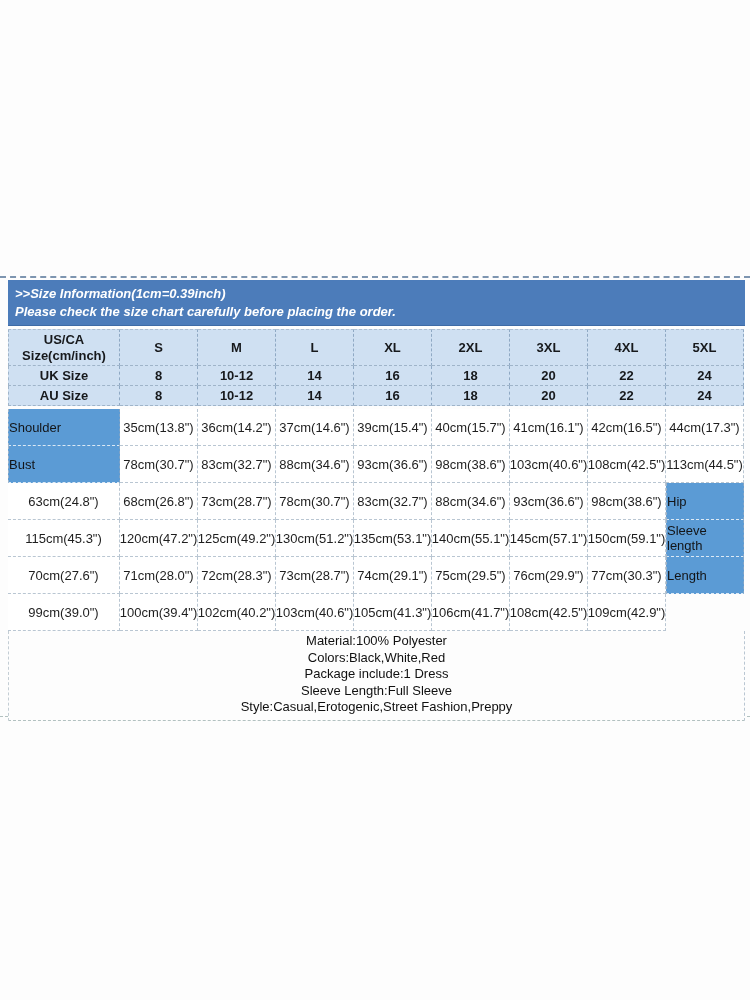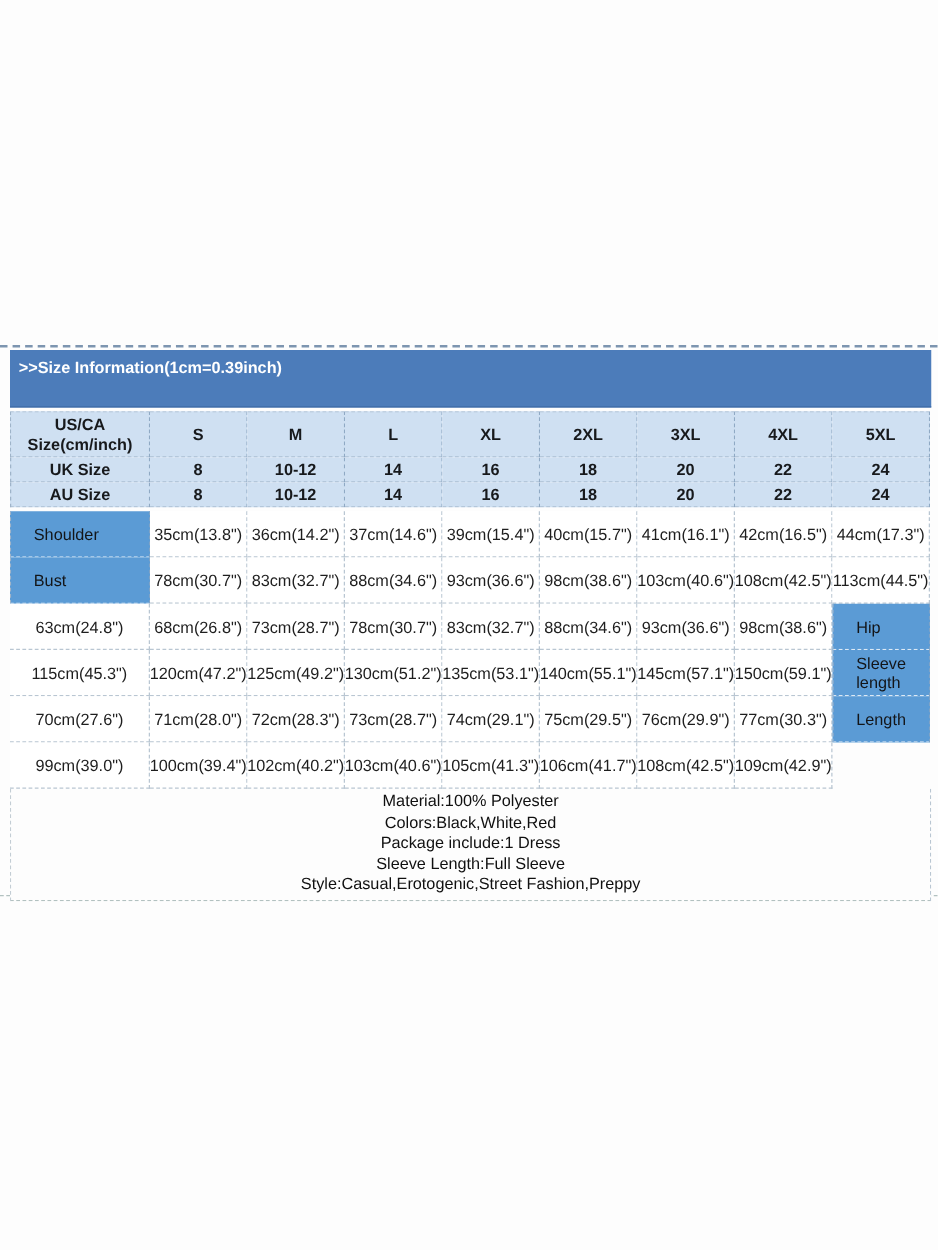--- a/index.html
+++ b/index.html
@@ -24,20 +24,21 @@
   
   .banner {
     background:var(--banner-bg,#4c7cba);
     color:#ffffff;
     font-weight:bold;
     font-size:13px;
     line-height:18px;
     padding:5px 6px 5px 7px;
     height:46px;
     border-bottom:1px solid #3e6ba6;
+    font-style:italic;
   }
 
   
   .grid {
     margin-top:3px;
     display:grid;
     grid-template-columns:112px repeat(8, 78px);
     width:736px;
   }
   .c {
@@ -57,21 +58,21 @@
   .r-sm { height:20px;text-align:center; }
   .corner { flex-direction:column; line-height:16px; }
   .gaprow {
     grid-column:1 / -1;
     height:3px;
     background:#fdfdfd;
   }
   .body-label {
     background:var(--label-bg,#5b9bd5);
     justify-content:flex-start;
-    padding-left:18px;
+    padding-left:0;
     height:37px;
     color:#131518;
     border-right:1px dashed #7fa3c6;
     border-bottom:1px dashed #dce9f5;
     border-left:1px dashed #9fb4c9;
     text-align:left;
   }
   .body-val {
     background:#ffffff;
     flex-direction:row;
@@ -99,20 +100,21 @@
 </head>
 <body>
 
 <div class="gridline top"></div>
 <div class="gridline bottom"></div>
 
 <div class="sheet">
 
   <div class="banner">
     <div>&gt;&gt;Size Information(1cm=0.39inch)</div>
+    <div>Please check the size chart carefully before placing the order.</div>
   </div>
 
   <div class="grid">
 
     <div class="c hd r-hd corner first">
       <span>US/CA</span>
       <span>Size(cm/inch)</span>
     </div>
     <div class="c hd r-hd">S</div>
     <div class="c hd r-hd">M</div>

